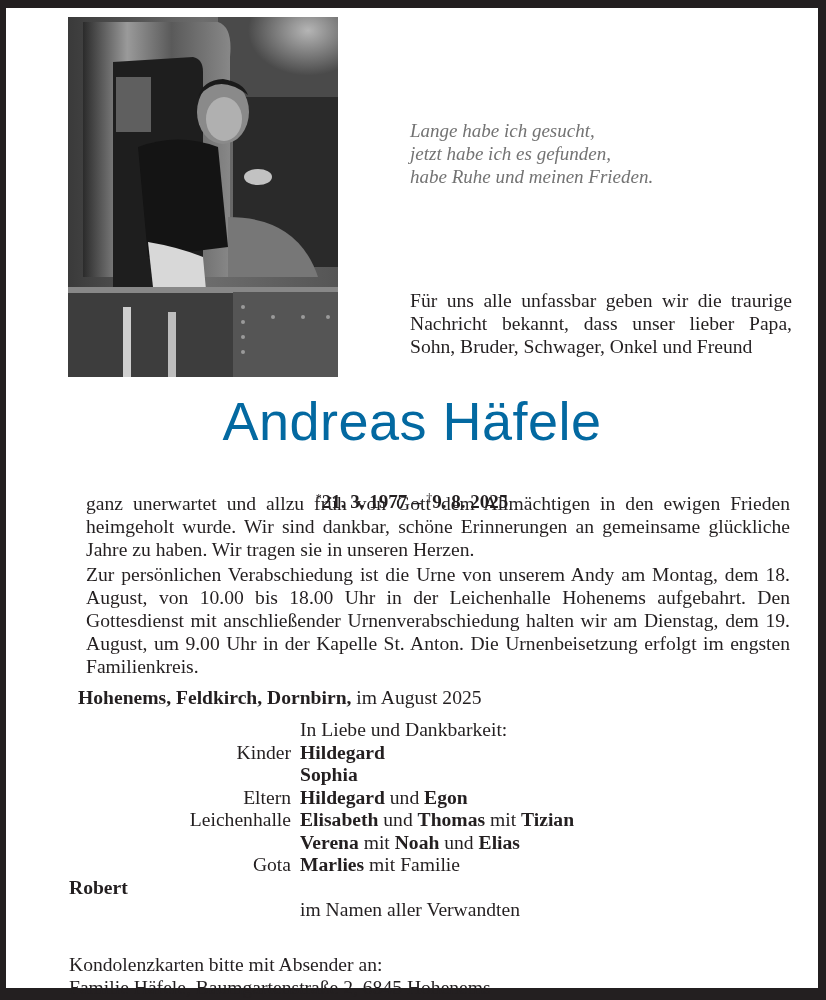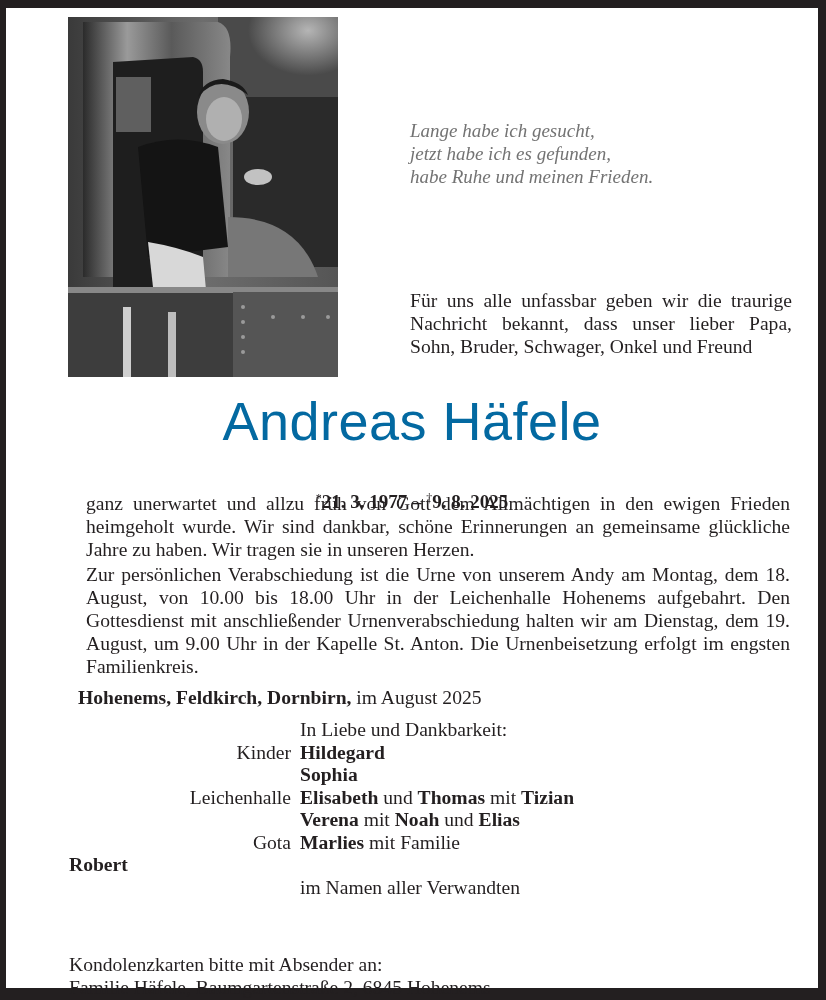--- a/index.html
+++ b/index.html
@@ -201,20 +201,24 @@
     <div id="family-rows">
         <div class="frow">
           <div class="flabel">Kinder</div>
           <div class="fval"><b>Hildegard</b></div>
         </div>
         <div class="frow">
           <div class="flabel"></div>
           <div class="fval"><b>Sophia</b></div>
         </div>
         <div class="frow">
+          <div class="flabel">Eltern</div>
+          <div class="fval"><b>Hildegard</b><span> und </span><b>Egon</b></div>
+        </div>
+        <div class="frow">
           <div class="flabel">Leichenhalle</div>
           <div class="fval"><b>Elisabeth</b><span> und </span><b>Thomas</b><span> mit </span><b>Tizian</b></div>
         </div>
         <div class="frow">
           <div class="flabel"></div>
         </div>
         <div class="frow">
           <div class="flabel"></div>
           <div class="fval"><b>Verena</b><span> mit </span><b>Noah</b><span> und </span><b>Elias</b></div>
         </div>

